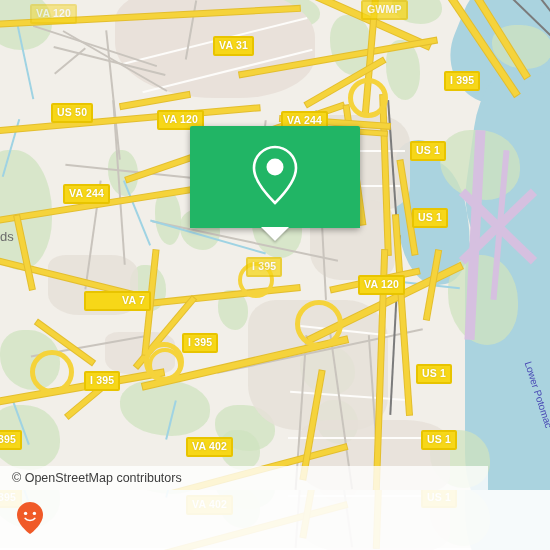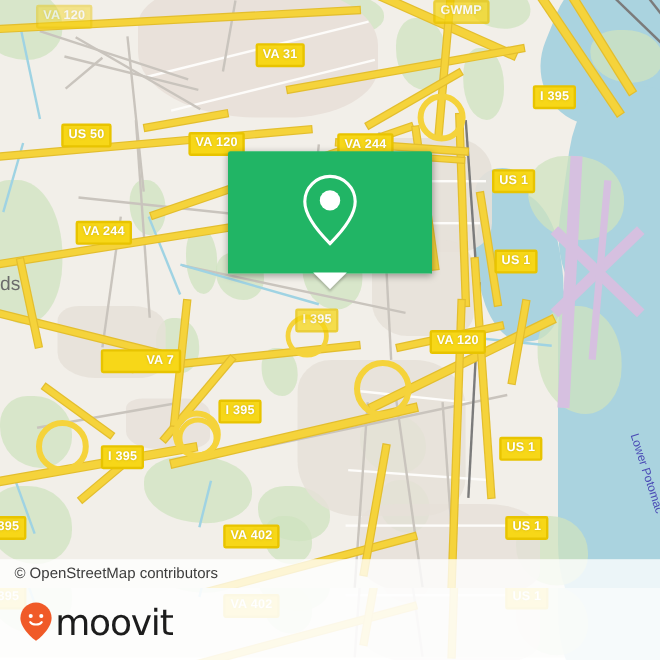--- a/index.html
+++ b/index.html
@@ -30,21 +30,21 @@
     color:#fff;font-weight:bold;font-size:10.5px;line-height:13px;
     padding:1px 4px 2px;border-radius:2px;white-space:nowrap;
     text-shadow:0 0 2px rgba(120,100,0,.35);
     font-family:"Liberation Sans", sans-serif;
     letter-spacing:.2px;
   }
   .shield.faded{opacity:.45;}
   .shield.faded2{opacity:.75;}
 
   .maplabel{
-    position:absolute;color:#6b6b6b;font-size:16px;
+    position:absolute;color:#6b6b6b;font-size:13px;
     font-family:"Liberation Sans", sans-serif;white-space:nowrap;
   }
   .maplabel.vert{
     color:#4a4ab5;font-size:10px;
     transform:rotate(72deg);transform-origin:left top;
   }
 
   
   #popup{
     position:absolute;left:190px;top:126px;width:170px;
@@ -62,21 +62,21 @@
   }
   #popup-tip{
     position:absolute;left:50%;bottom:-13px;margin-left:-14px;
     width:0;height:0;border-left:14px solid transparent;
     border-right:14px solid transparent;border-top:14px solid #fff;
     filter:drop-shadow(0 2px 1px rgba(0,0,0,.22));
   }
 
   
   #attrib{
-    position:absolute;left:0;top:466px;width:550px;height:24px;
+    position:absolute;left:0;top:466px;width:488px;height:24px;
     background:rgba(255,255,255,.78);
     display:flex;align-items:center;
     padding-left:12px;box-sizing:border-box;
     color:#3c3c3c;font-size:12.5px;
   }
 
   
   #footer{
     position:absolute;left:0;top:490px;width:550px;height:60px;
     background:#ffffff;overflow:hidden;
@@ -317,18 +317,17 @@
       <div id="footer-inner">
       <div id="brand">
         <span>
           <svg width="28" height="34" viewBox="0 0 28 34" aria-hidden="true">
             <path d="M14 1 C6.8 1 1 6.8 1 14 C1 22.5 11 31 14 33 C17 31 27 22.5 27 14 C27 6.8 21.2 1 14 1 Z" fill="#f05a28"></path>
             <circle cx="9.6" cy="12.4" r="1.7" fill="#ffffff"></circle>
             <circle cx="18.4" cy="12.4" r="1.7" fill="#ffffff"></circle>
             <path d="M9.2 17.4 C11 20.2 17 20.2 18.8 17.4" fill="none" stroke="#ffffff" stroke-width="1.7" stroke-linecap="round"></path>
           </svg>
         </span>
-        <span id="brand-word">moovit</span>
       </div>
     </div>
   </div>
 
 </div>
 
 </body></html>

